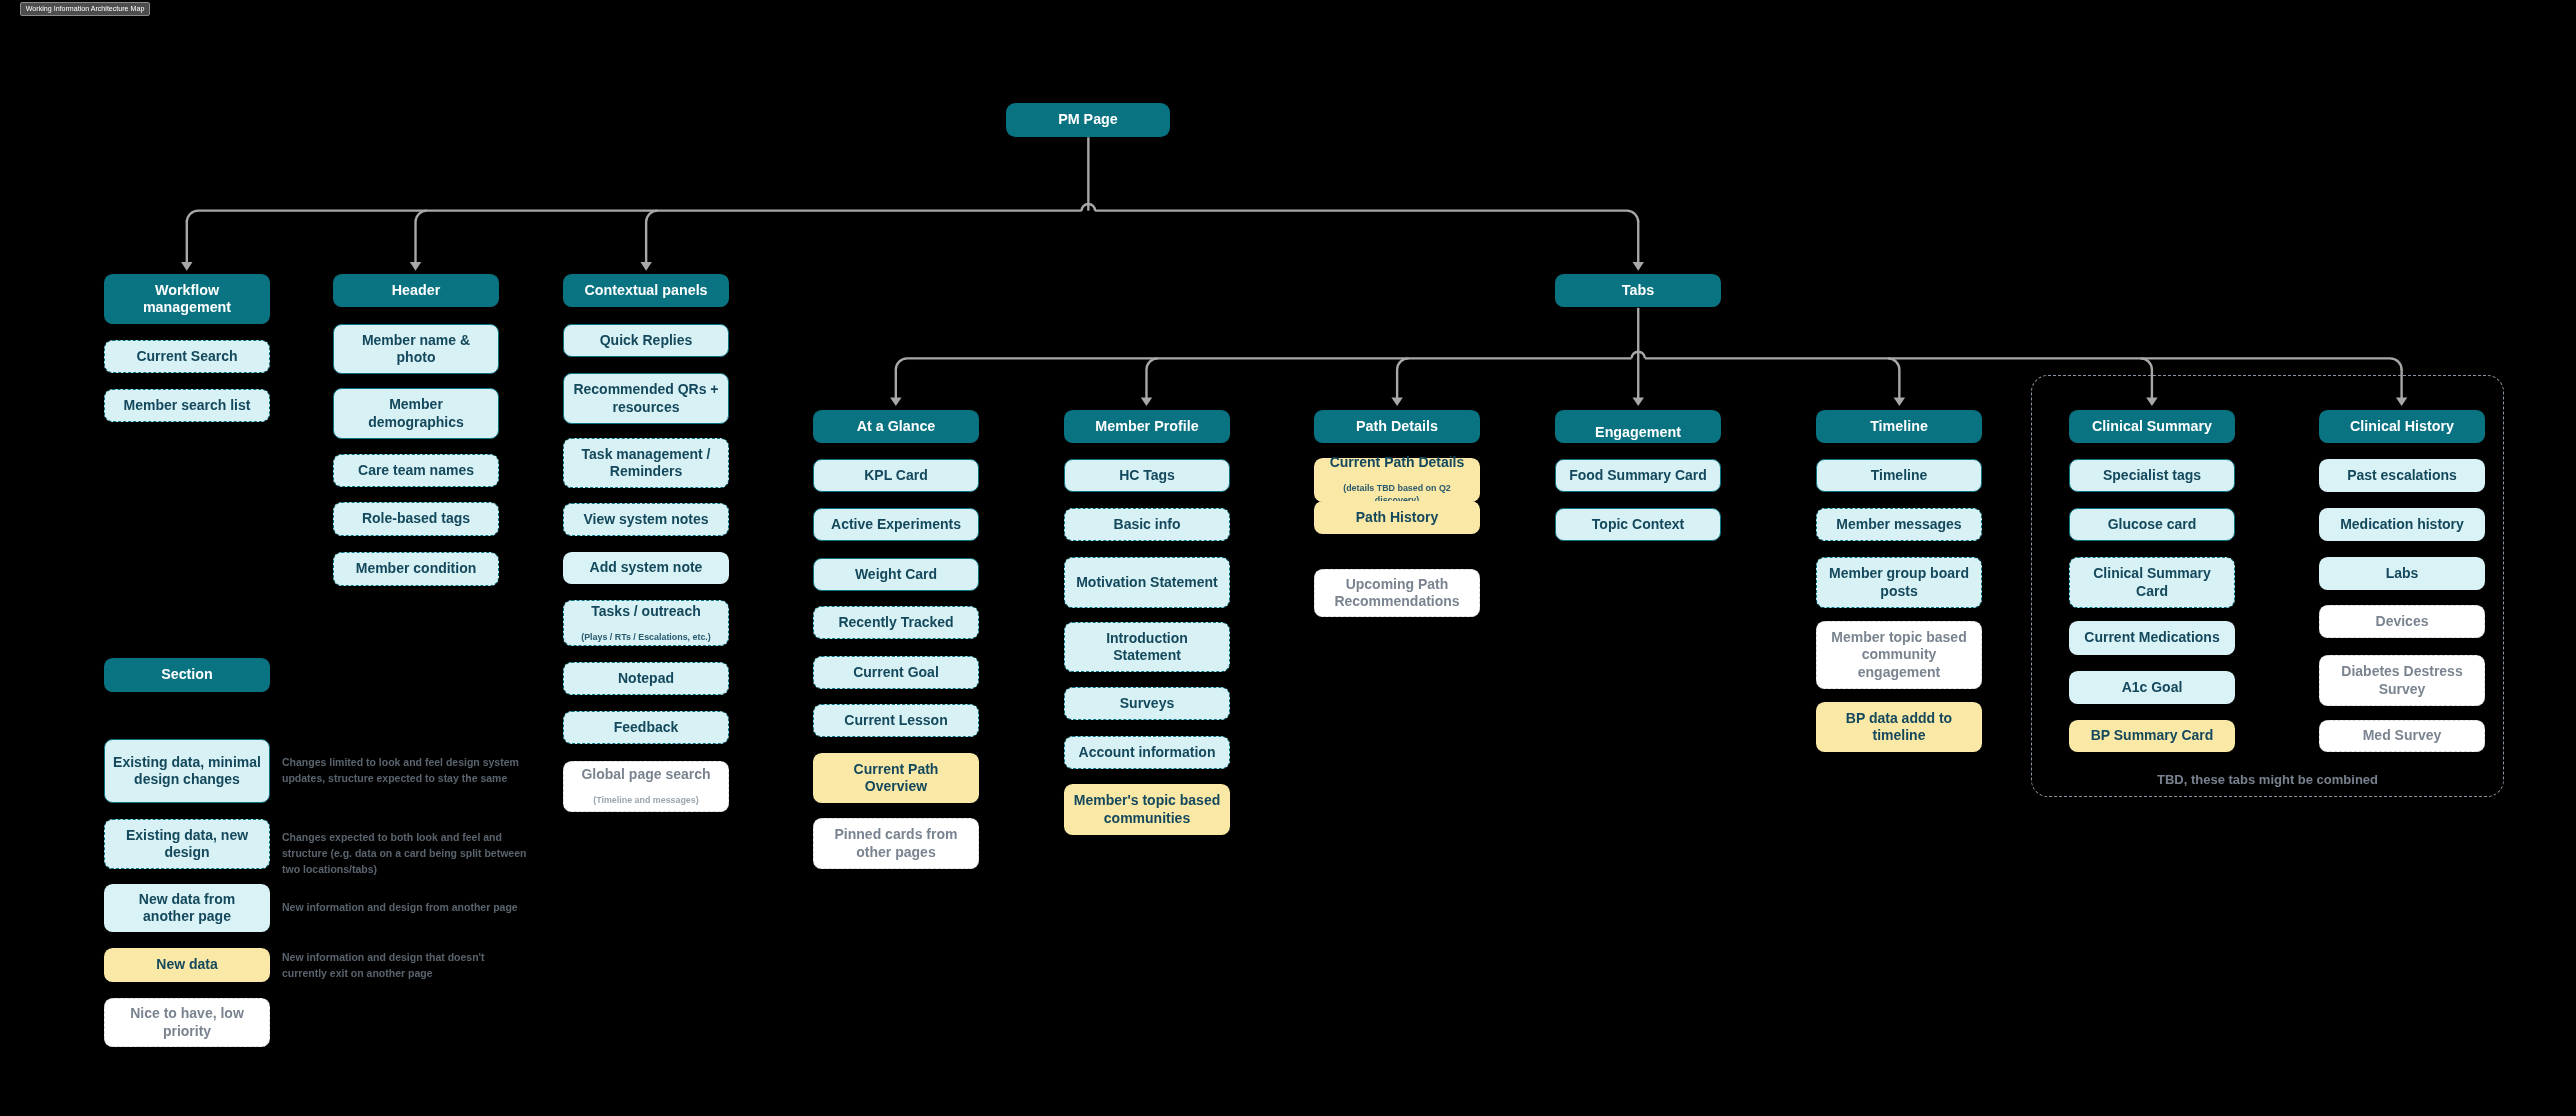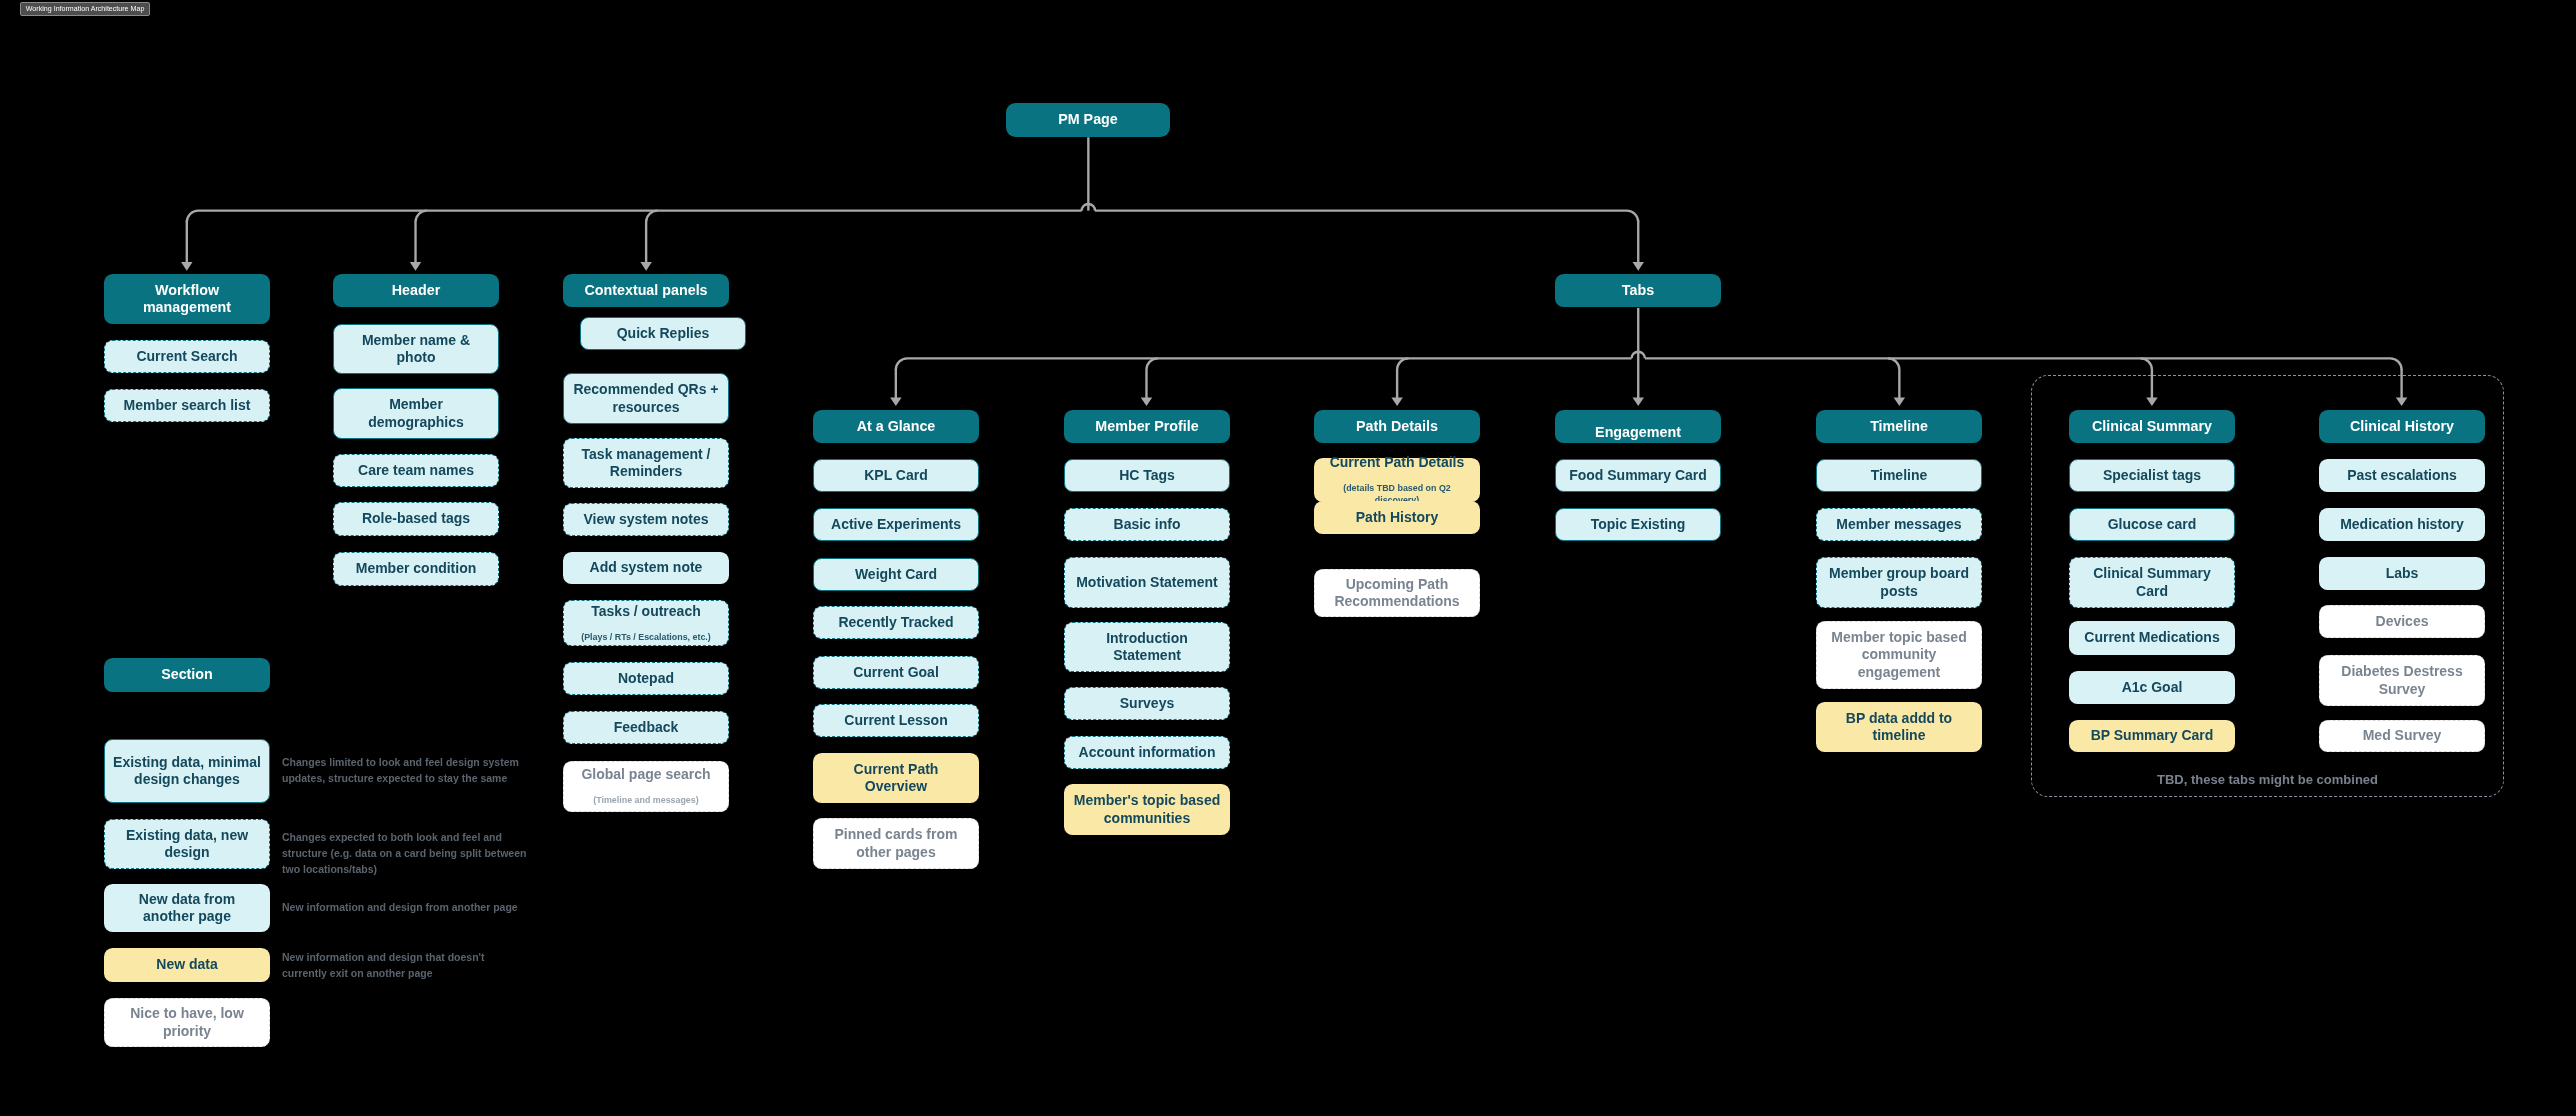--- a/index.html
+++ b/index.html
@@ -88,21 +88,21 @@
       </div>
       <div class="node dashed" style="left: 333px; top: 502px; width: 166px; height: 34px;">
         <div>Role-based tags</div>
       </div>
       <div class="node dashed" style="left: 333px; top: 552px; width: 166px; height: 34px;">
         <div>Member condition</div>
       </div>
       <div class="node section" style="left: 563px; top: 274px; width: 166px; height: 33px;">
         <div>Contextual panels</div>
       </div>
-      <div class="node solid" style="left: 563px; top: 317px; width: 166px; height: 33px; margin-left: 17px;">
+      <div class="node solid" style="left: 563px; top: 324px; width: 166px; height: 33px;">
         <div>Quick Replies</div>
       </div>
       <div class="node solid" style="left: 563px; top: 373px; width: 166px; height: 51px;">
         <div>Recommended QRs + resources</div>
       </div>
       <div class="node dashed" style="left: 563px; top: 438px; width: 166px; height: 50px;">
         <div>Task management / Reminders</div>
       </div>
       <div class="node dashed" style="left: 563px; top: 503px; width: 166px; height: 33px;">
         <div>View system notes</div>
@@ -191,21 +191,21 @@
       <div class="node white" style="left: 1314px; top: 569px; width: 166px; height: 48px;">
         <div>Upcoming Path Recommendations</div>
       </div>
       <div class="node section" style="left: 1555px; top: 410px; width: 166px; height: 33px; justify-content: flex-end;">
         <div>Engagement</div>
       </div>
       <div class="node solid" style="left: 1555px; top: 459px; width: 166px; height: 33px;">
         <div>Food Summary Card</div>
       </div>
       <div class="node solid" style="left: 1555px; top: 508px; width: 166px; height: 33px;">
-        <div>Topic Existing</div>
+        <div>Topic Context</div>
       </div>
       <div class="node section" style="left: 1816px; top: 410px; width: 166px; height: 33px;">
         <div>Timeline</div>
       </div>
       <div class="node solid" style="left: 1816px; top: 459px; width: 166px; height: 33px;">
         <div>Timeline</div>
       </div>
       <div class="node dashed" style="left: 1816px; top: 508px; width: 166px; height: 33px;">
         <div>Member messages</div>
       </div>

